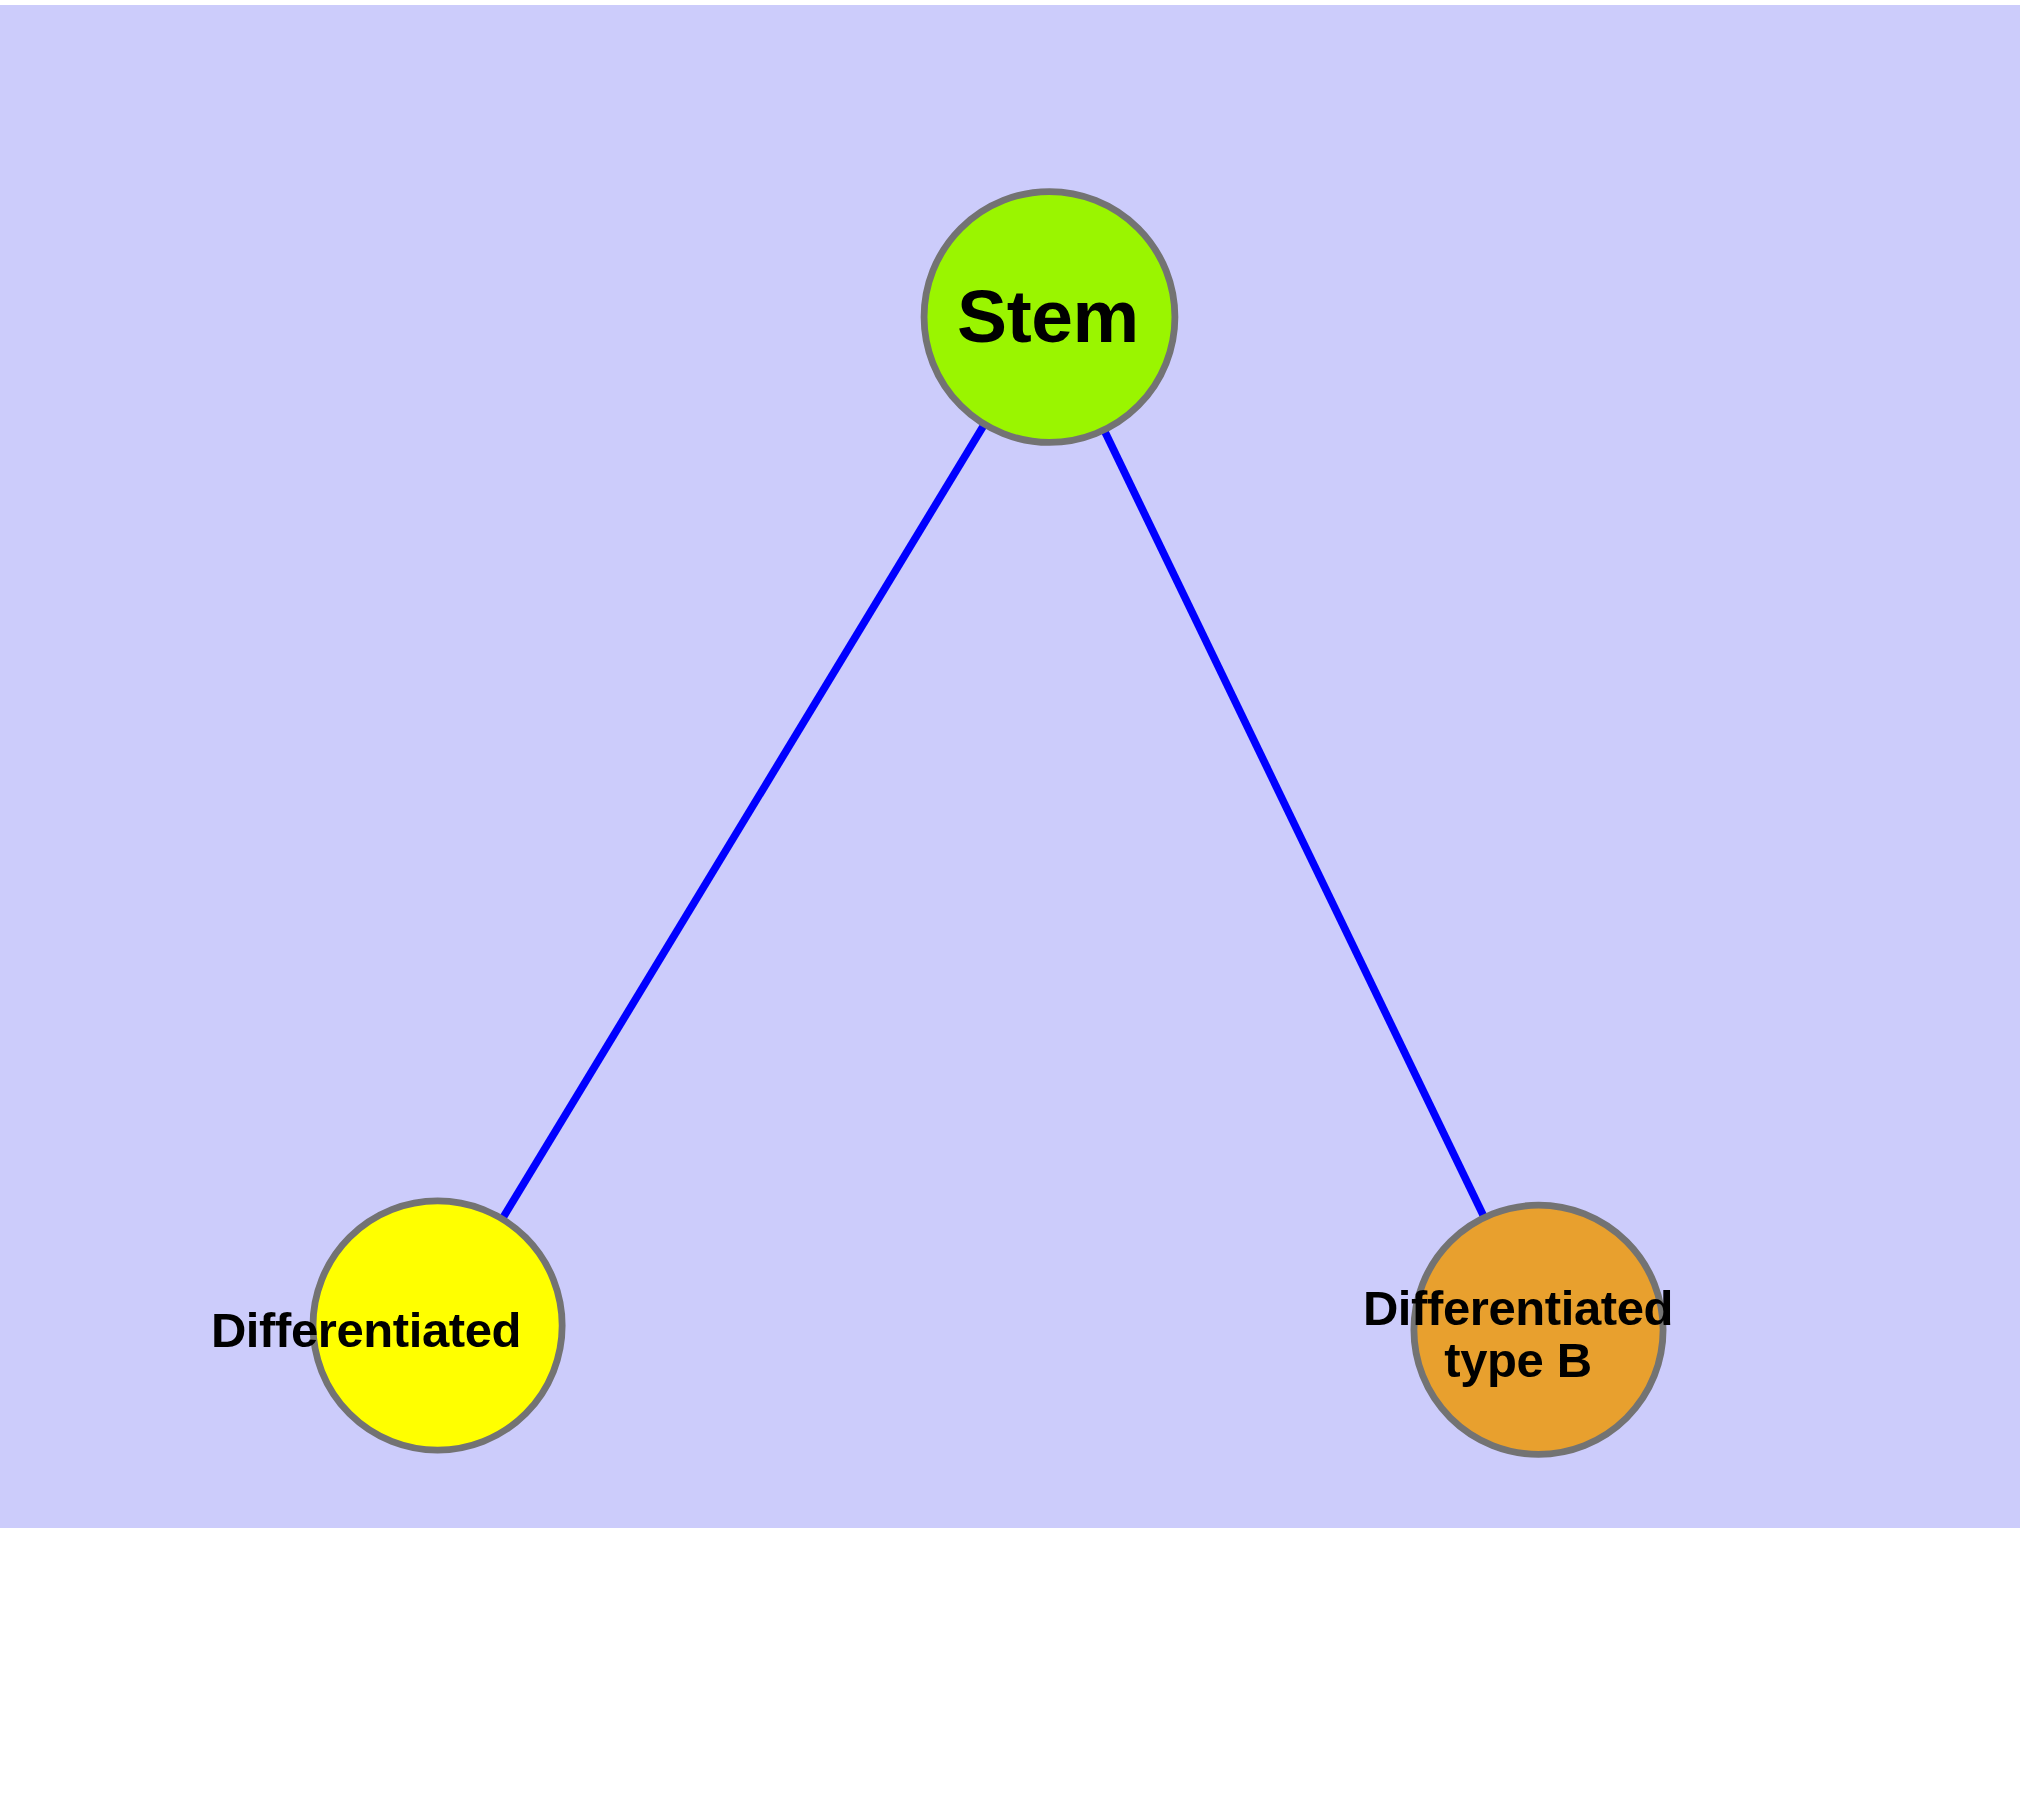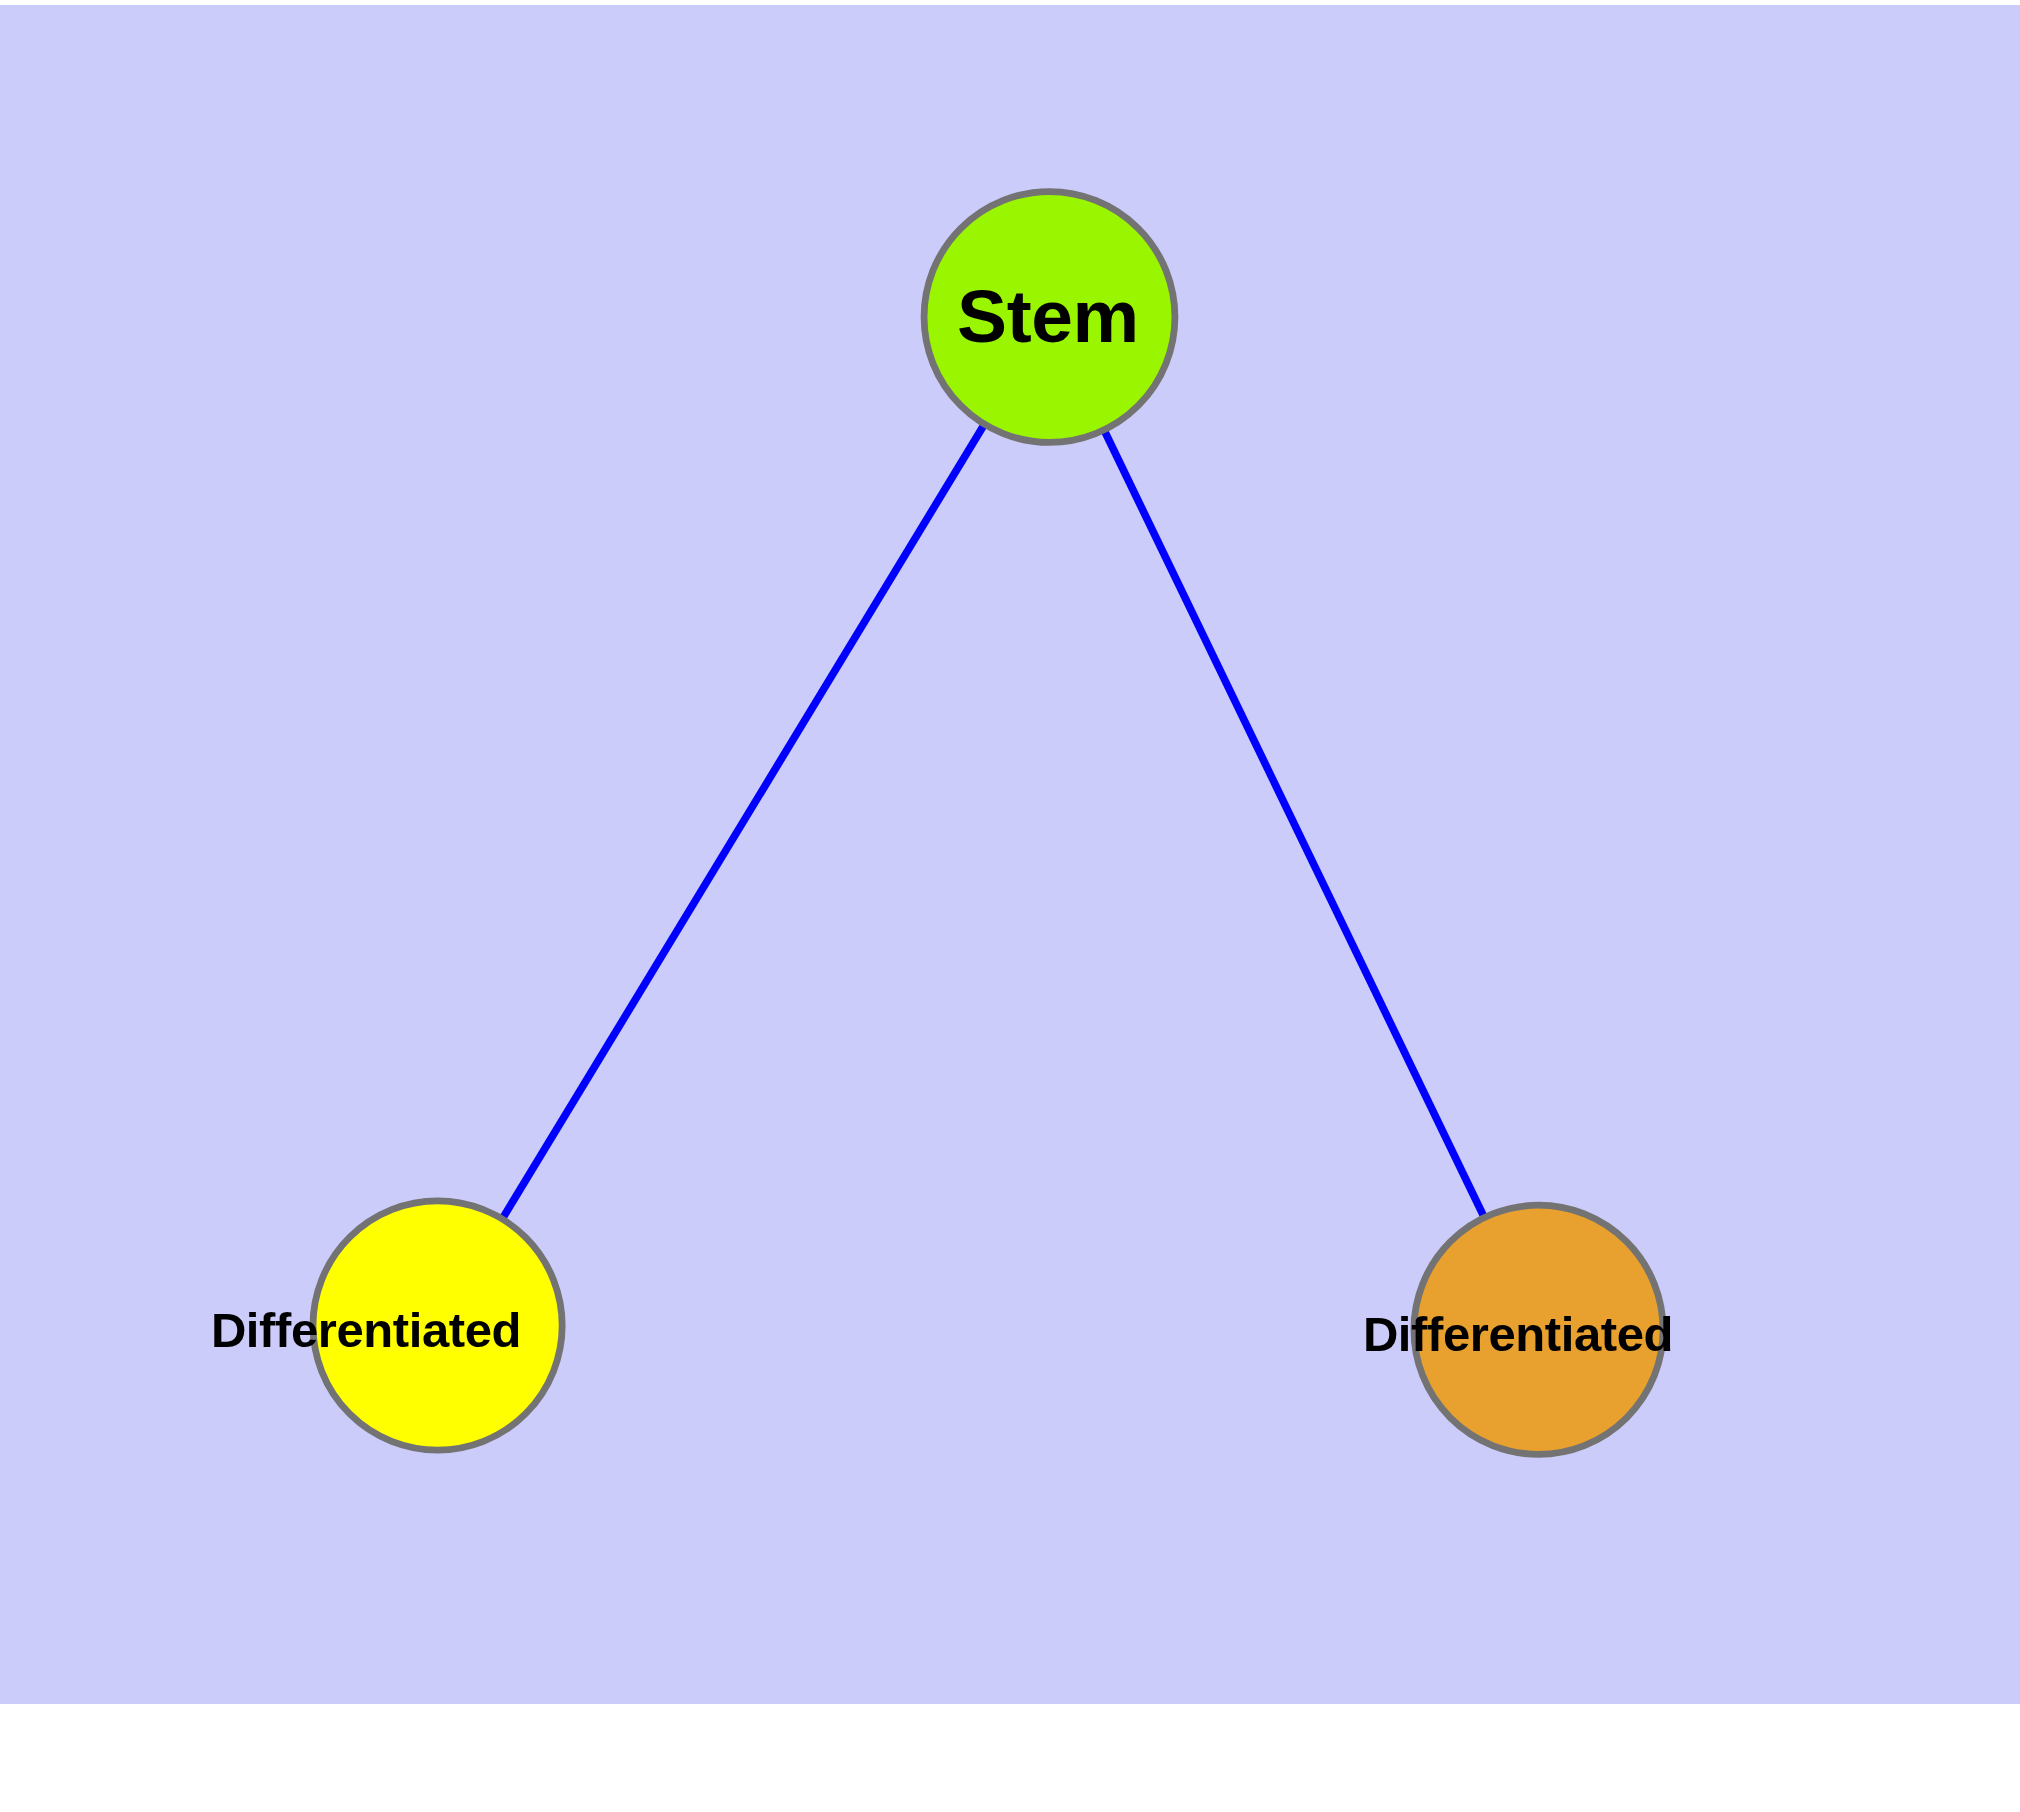--- a/index.html
+++ b/index.html
@@ -40,21 +40,21 @@
     letter-spacing: -0.4px;
     transform: translate(-50%, -50%);
     pointer-events: none;
   }
   .label-big   { font-size: 49px; }
   .label-stem  { font-size: 75px; }
 </style>
 </head>
 <body>
 
-<div id="canvas" style="width: 2021px; height: 1704px; background: rgb(255, 255, 255);">
+<div id="canvas" style="width: 2021px; height: 1528px; background: rgb(255, 255, 255);">
 
   <div id="plot-bg" style="background: rgb(204, 204, 251); width: 2021px;"></div>
 
   <svg id="graph-svg" viewBox="0 0 2384 2138" xmlns="http://www.w3.org/2000/svg">
     <g id="edges-layer">
         <line x1="1238" y1="374" x2="516" y2="1564" stroke="#0000ff" stroke-width="9" stroke-linecap="butt"></line>
         <line x1="1238" y1="374" x2="1815" y2="1569" stroke="#0000ff" stroke-width="9" stroke-linecap="butt"></line>
       </g>
     <g id="nodes-layer">
         <circle cx="1238" cy="374" r="148" fill="#9af500" stroke="#737373" stroke-width="8"></circle>
@@ -65,17 +65,18 @@
 
   <div id="labels-layer">
       <div class="node-label label-stem" style="left: 1048px; top: 317px;">
         <div>Stem</div>
       </div>
       <div class="node-label label-big" style="left: 366px; top: 1331px;">
         <div>Differentiated</div>
       </div>
       <div class="node-label label-big" style="left: 1518px; top: 1335px;">
         <div>Differentiated</div>
+        <div>type B</div>
       </div>
     </div>
 
 </div>
 
 
 </body></html>

